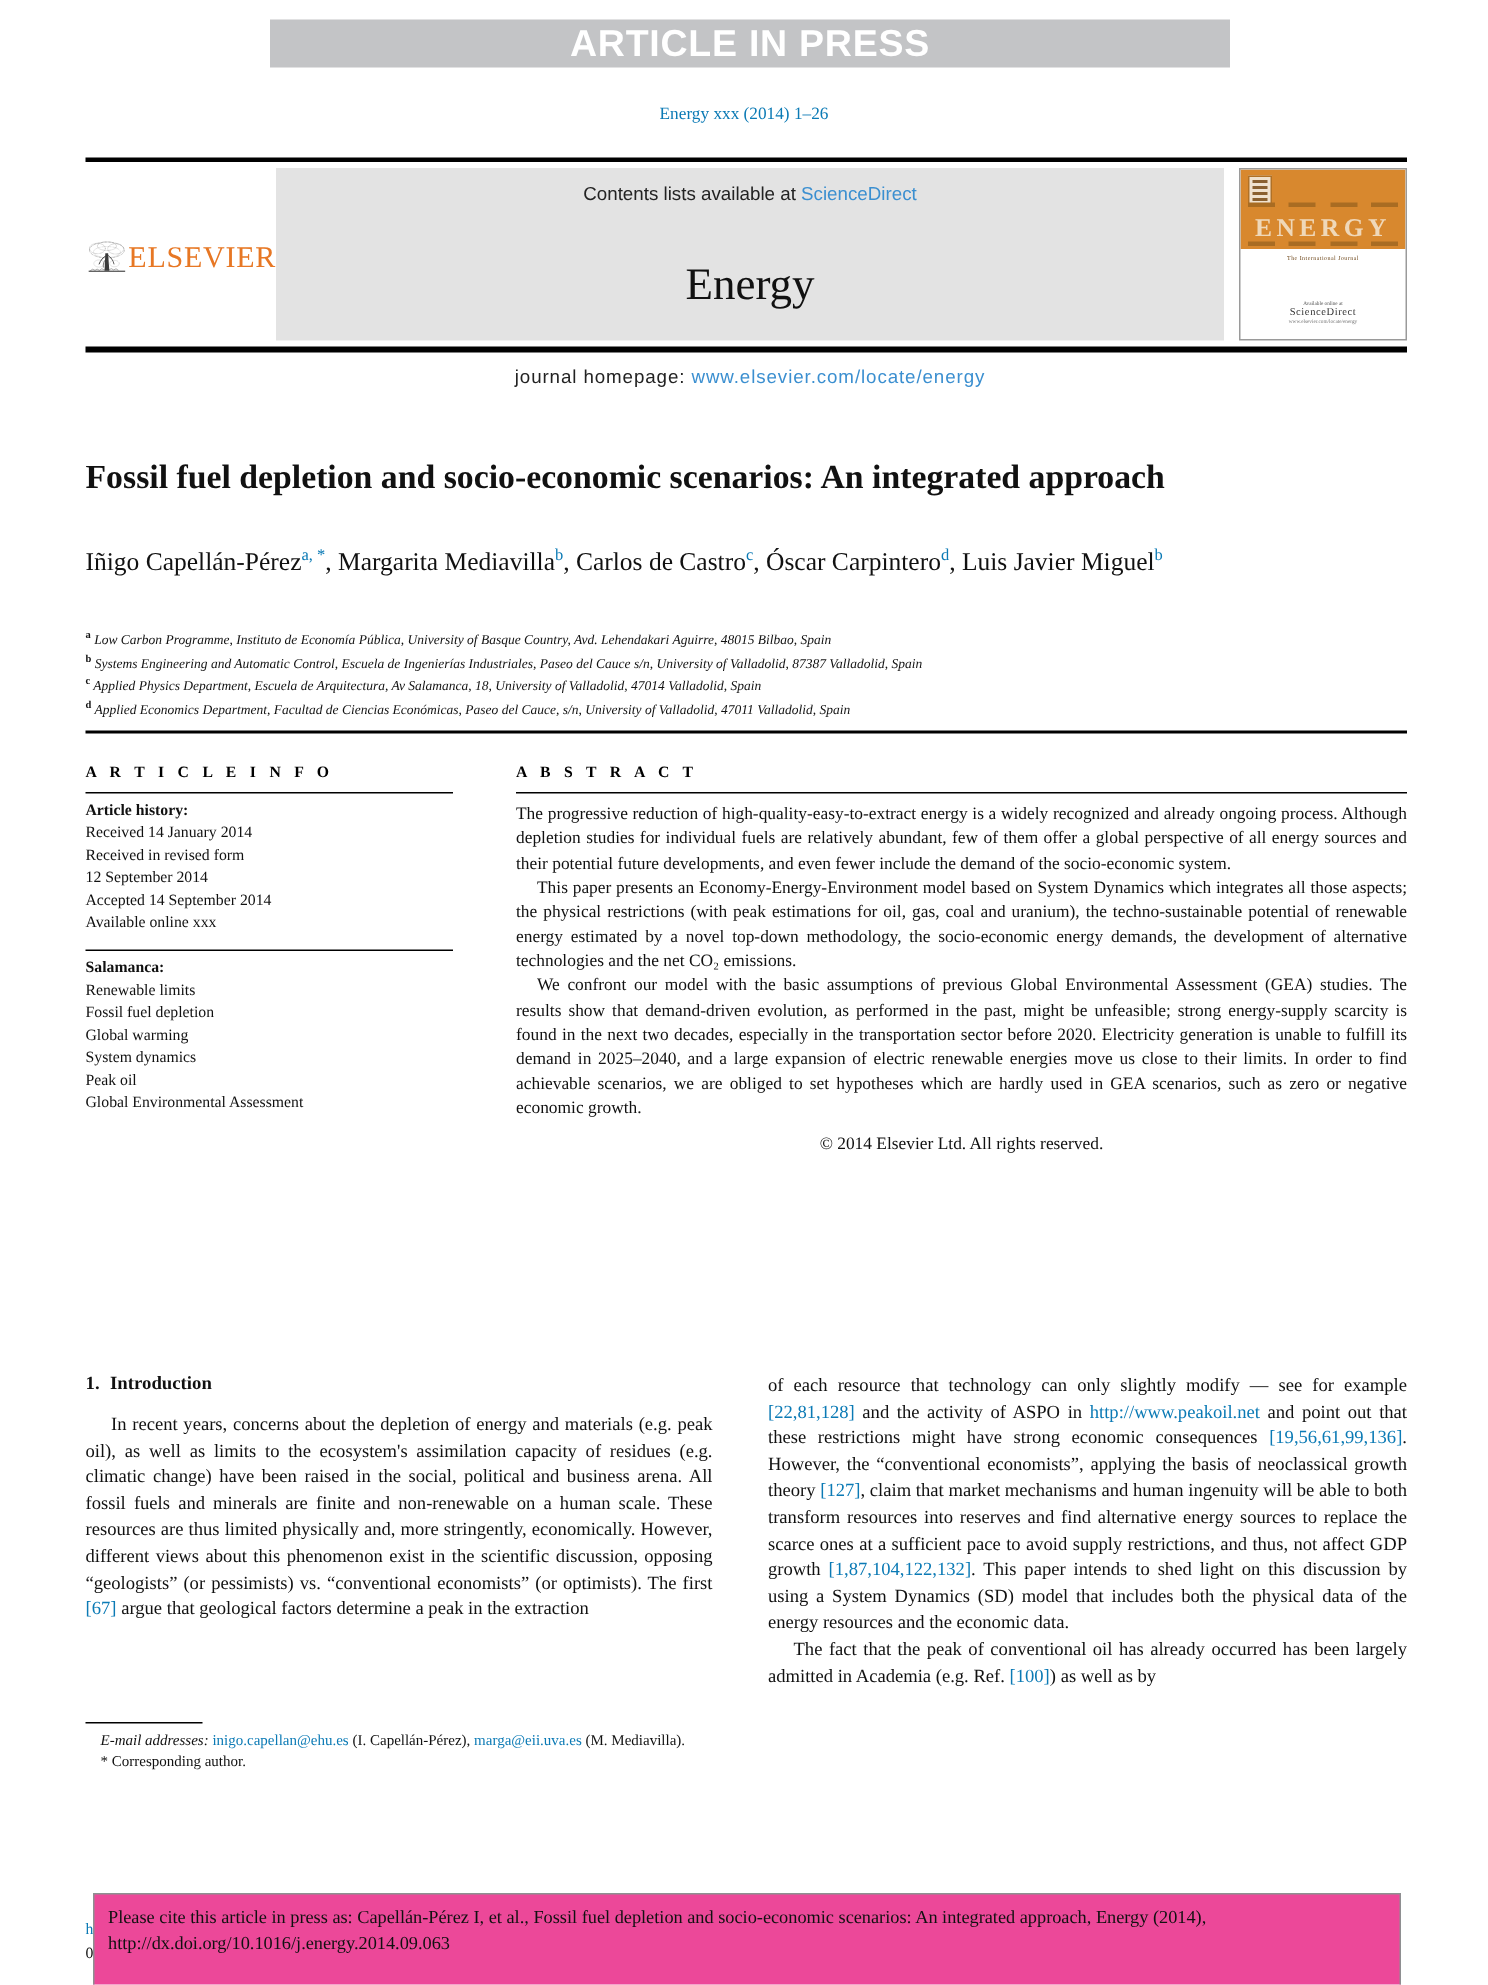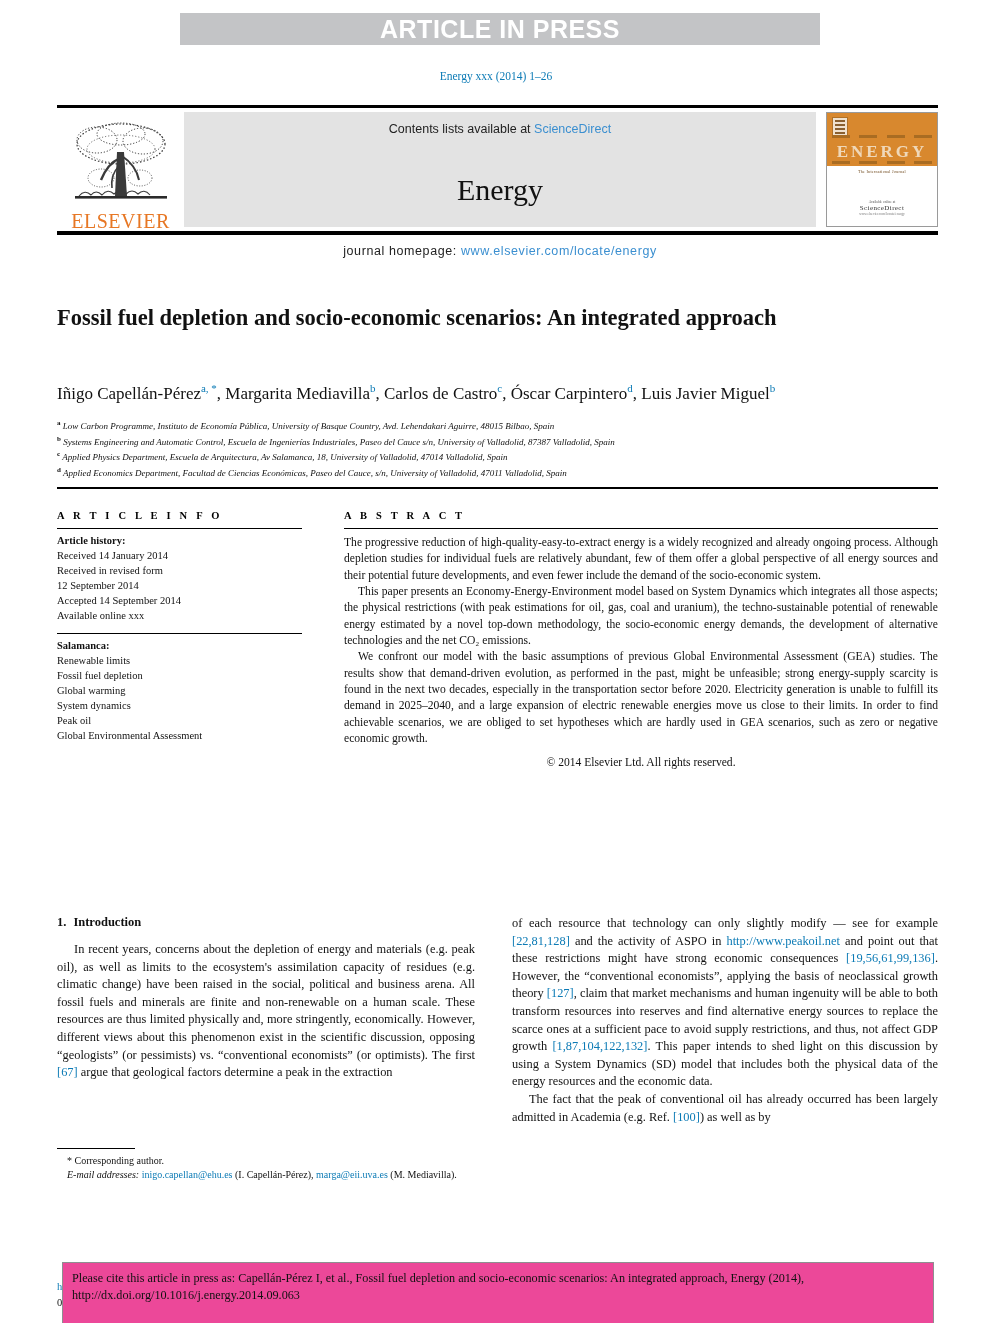--- a/index.html
+++ b/index.html
@@ -50,21 +50,21 @@
   }
   .masthead-inner {
     display: flex;
     height: 123px;
     align-items: stretch;
   }
   .elsevier-logo {
     width: 127px;
     flex: 0 0 127px;
     padding-top: 4px;
-    display: flex; flex-direction: column;
+    display: flex; flex-direction: row;
     align-items: center; justify-content: flex-end;
   }
   .tree-svg { width: 108px; height: 92px; display: block; }
   .elsevier-word {
     font-family: "Liberation Serif", serif;
     font-size: 20px;
     letter-spacing: 0.5px;
     color: #e77724;
     line-height: 1;
     margin-top: 1px;
@@ -151,21 +151,21 @@
   
   .title {
     position: absolute;
     left: 57px; top: 288px; width: 760px;
     font-size: 22.5px;
     line-height: 1.33;
     color: #111;
   }
   .authors {
     position: absolute;
-    left: 57px; top: 380px; width: 800px;
+    left: 57px; top: 362px; width: 800px;
     font-size: 17px;
     line-height: 1.5;
     color: #111;
   }
   .authors sup { color: #0b7ab5; font-size: 11px; }
   .affils {
     position: absolute;
     left: 57px; top: 418px; width: 880px;
     font-style: italic;
     font-size: 9px;
@@ -418,22 +418,22 @@
   <p class="body-p"><span>In recent years, concerns about the depletion of energy and materials (e.g. peak oil), as well as limits to the ecosystem's assimilation capacity of residues (e.g. climatic change) have been raised in the social, political and business arena. All fossil fuels and minerals are finite and non-renewable on a human scale. These resources are thus limited physically and, more stringently, economically. However, different views about this phenomenon exist in the scientific discussion, opposing “geologists” (or pessimists) vs. “conventional economists” (or optimists). The first </span><span class="lnk">[67]</span><span> argue that geological factors determine a peak in the extraction</span></p>
 </div>
 
 <div class="col-right">
   <p class="body-p" style="text-indent:0;"><span>of each resource that technology can only slightly modify — see for example </span><span class="lnk">[22,81,128]</span><span> and the activity of ASPO in </span><span class="lnk">http://www.peakoil.net</span><span> and point out that these restrictions might have strong economic consequences </span><span class="lnk">[19,56,61,99,136]</span><span>. However, the “conventional economists”, applying the basis of neoclassical growth theory </span><span class="lnk">[127]</span><span>, claim that market mechanisms and human ingenuity will be able to both transform resources into reserves and find alternative energy sources to replace the scarce ones at a sufficient pace to avoid supply restrictions, and thus, not affect GDP growth </span><span class="lnk">[1,87,104,122,132]</span><span>. This paper intends to shed light on this discussion by using a System Dynamics (SD) model that includes both the physical data of the energy resources and the economic data.</span></p>
   <p class="body-p"><span>The fact that the peak of conventional oil has already occurred has been largely admitted in Academia (e.g. Ref. </span><span class="lnk">[100]</span><span>) as well as by</span></p>
 </div>
 
 <div class="footnote">
   <div class="fn-rule"></div>
+  <div class="corr"><span class="em">E-mail addresses:</span> <span class="lnk">inigo.capellan@ehu.es</span><span> (I. Capellán-Pérez), </span><span class="lnk">marga@eii.uva.es</span> <span>(M. Mediavilla).</span></div>
   <div class="corr"><span>*</span> <span>Corresponding author.</span></div>
-  <div class="corr"><span class="em">E-mail addresses:</span> <span class="lnk">inigo.capellan@ehu.es</span><span> (I. Capellán-Pérez), </span><span class="lnk">marga@eii.uva.es</span> <span>(M. Mediavilla).</span></div>
 </div>
 
 <div class="doi-block">
   <div class="doi">http://dx.doi.org/10.1016/j.energy.2014.09.063</div>
   <div class="issn">0360-5442/© 2014 Elsevier Ltd. All rights reserved.</div>
 </div>
 
 <div class="cite-box">
   <div class="inner">Please cite this article in press as: Capellán-Pérez I, et al., Fossil fuel depletion and socio-economic scenarios: An integrated approach, Energy (2014), http://dx.doi.org/10.1016/j.energy.2014.09.063</div>
 </div>

